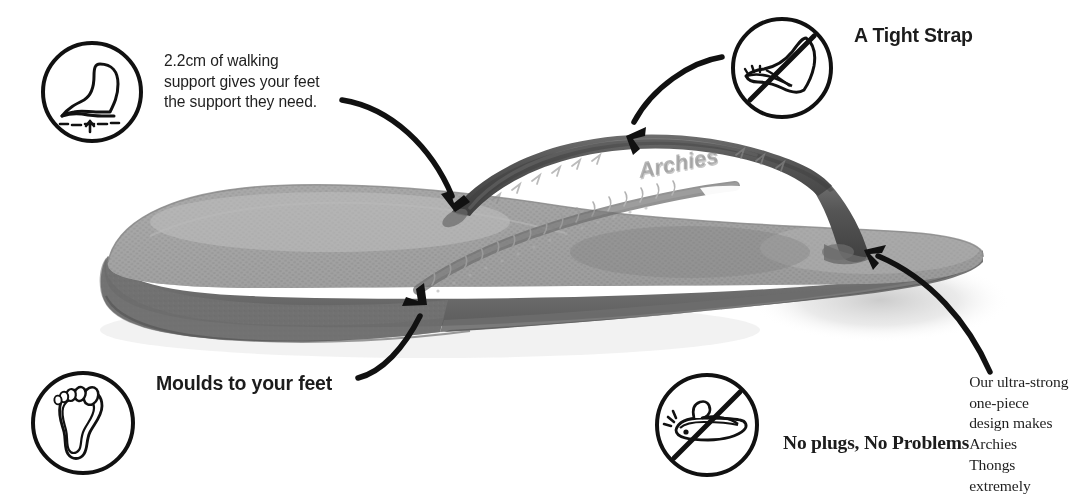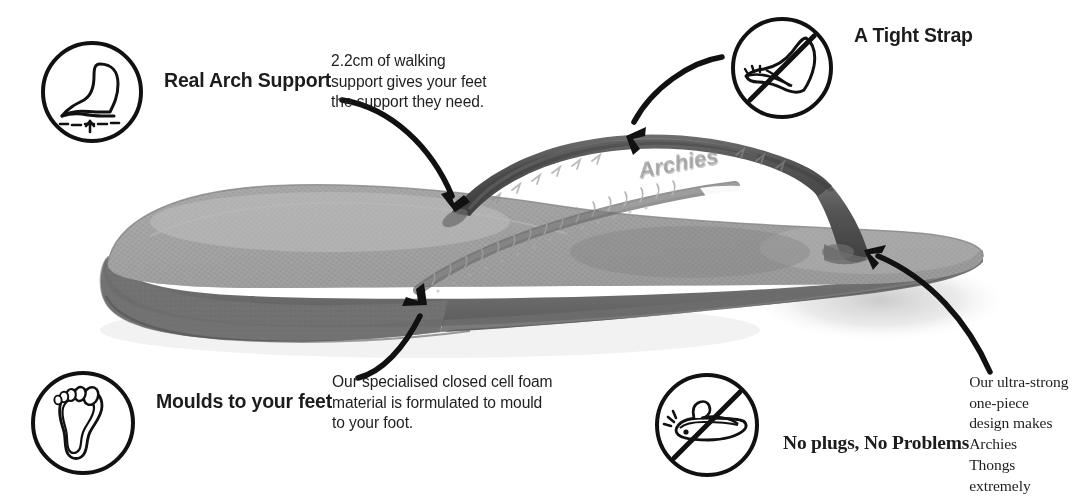--- a/index.html
+++ b/index.html
@@ -247,21 +247,20 @@
     <svg class="badge" width="108" height="108" viewBox="0 0 108 108">
       <circle cx="54" cy="54" r="49" fill="#fff" stroke="#111" stroke-width="4"></circle>
       <path d="M62,26 C74,26 80,34 80,46 C80,58 76,66 72,74 L58,74
                C50,74 44,72 36,74 C30,75 26,76 24,78
                C30,70 38,66 46,62 C54,57 56,48 56,38 C56,30 57,26 62,26 Z" fill="#fff" stroke="#111" stroke-width="3" stroke-linejoin="round"></path>
       <path d="M24,78 C30,76 36,75 44,76 C50,77 56,78 64,78 L76,78" fill="none" stroke="#111" stroke-width="3" stroke-linecap="round"></path>
       <path d="M22,86 l8,0 M34,87 l9,0 M47,86 l9,0 M60,86 l9,0 M73,85 l8,0" fill="none" stroke="#111" stroke-width="2.6" stroke-linecap="round"></path>
       <path d="M52,94 l0,-11 M52,83 l-4,5 M52,83 l4,5" fill="none" stroke="#111" stroke-width="2.6" stroke-linecap="round"></path>
     </svg>
     <div class="ftext">
-      <div class="fhead">Real Arch Support</div>
       <div class="fbody">2.2cm of walking
 support gives your feet
 the support they need.</div>
     </div>
   </div>
 
   <div class="feature" id="feat-strap">
     <svg class="badge" width="108" height="108" viewBox="0 0 108 108">
       <circle cx="54" cy="54" r="49" fill="#fff" stroke="#111" stroke-width="4"></circle>
       <path d="M78,24 C86,30 88,40 86,52 C84,62 80,70 76,76
@@ -290,23 +289,20 @@
                C38,77 40,70 38,62 C36,54 33,47 35,40
                C37,33 44,30 50,30 Z" fill="none" stroke="#111" stroke-width="2.2"></path>
       <ellipse cx="63" cy="28" rx="7" ry="9" fill="#fff" stroke="#111" stroke-width="2.6" transform="rotate(22 63 28)"></ellipse>
       <ellipse cx="52" cy="26" rx="5.5" ry="7" fill="#fff" stroke="#111" stroke-width="2.4" transform="rotate(14 52 26)"></ellipse>
       <ellipse cx="43" cy="27" rx="4.8" ry="6" fill="#fff" stroke="#111" stroke-width="2.2" transform="rotate(8 43 27)"></ellipse>
       <ellipse cx="36" cy="29" rx="4.2" ry="5.2" fill="#fff" stroke="#111" stroke-width="2" transform="rotate(2 36 29)"></ellipse>
       <ellipse cx="30" cy="32" rx="3.6" ry="4.4" fill="#fff" stroke="#111" stroke-width="1.9" transform="rotate(-6 30 32)"></ellipse>
     </svg>
     <div class="ftext">
       <div class="fhead">Moulds to your feet</div>
-      <div class="fbody">Our specialised closed cell foam
-material is formulated to mould
-to your foot.</div>
     </div>
   </div>
 
   <div class="feature" id="feat-plugs">
     <svg class="badge" width="115" height="115" viewBox="0 0 115 115">
       <circle cx="57" cy="57" r="50" fill="#fff" stroke="#111" stroke-width="4"></circle>
       <path d="M26,62 C28,54 38,50 52,50 C66,50 80,50 90,52
                C96,53 98,58 94,62 C88,68 74,72 58,72
                C40,72 26,70 26,62 Z" fill="#fff" stroke="#111" stroke-width="2.8" stroke-linejoin="round"></path>
       <path d="M30,60 C34,56 42,54 54,54 C68,54 80,55 88,57" fill="none" stroke="#111" stroke-width="2.2"></path>

